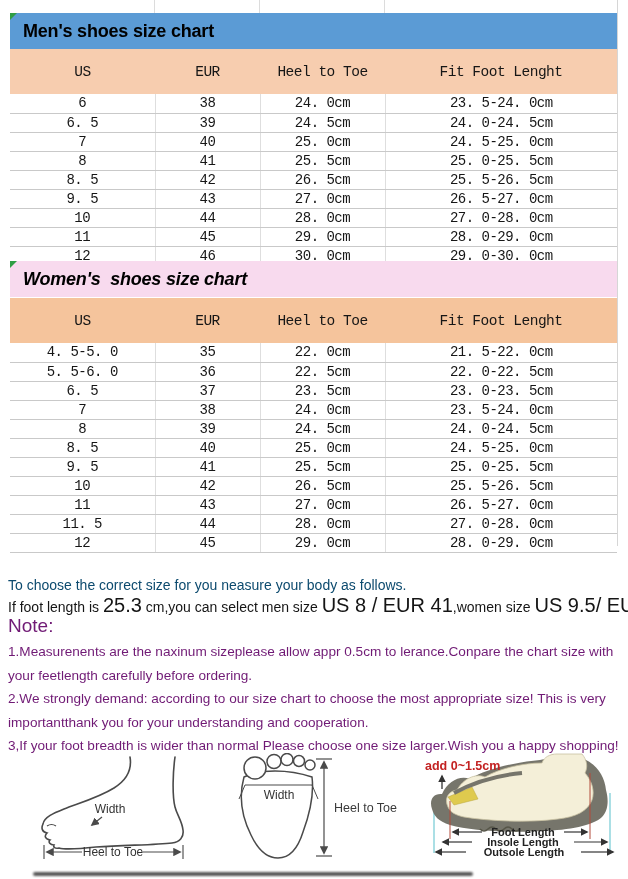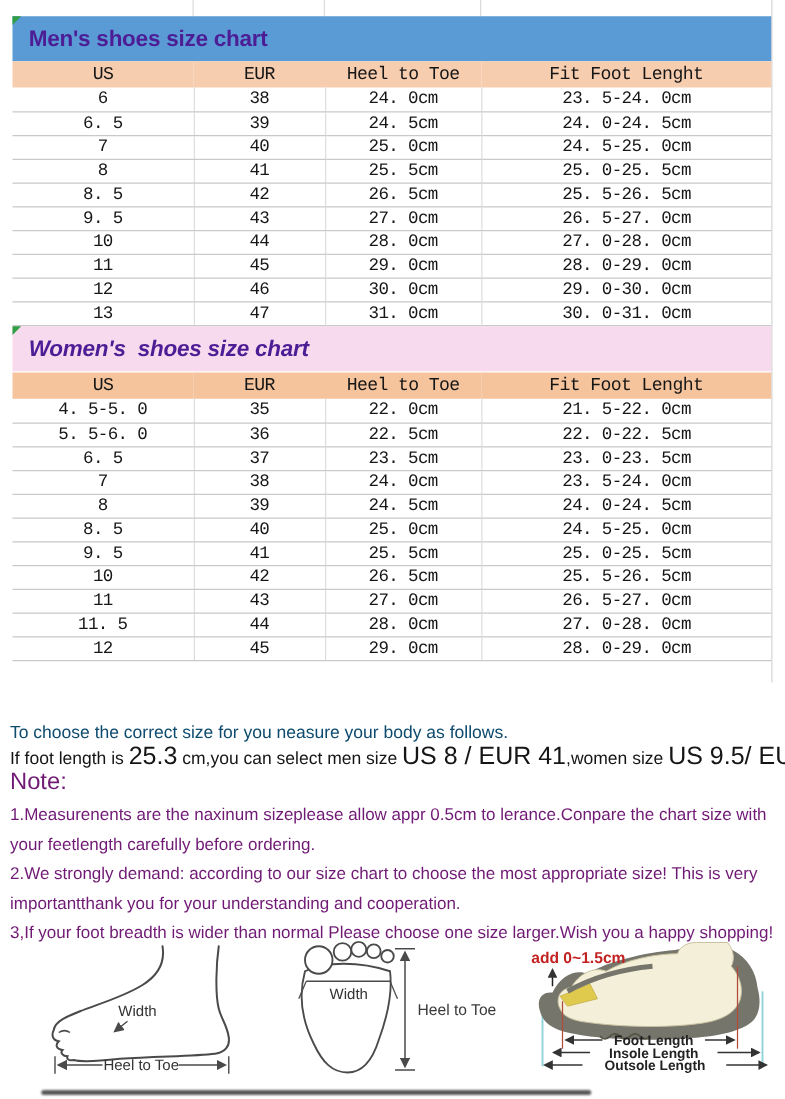--- a/index.html
+++ b/index.html
@@ -5,29 +5,29 @@
   html,body{margin:0;padding:0;background:#fff;}
   .page{position:relative;width:628px;height:879px;background:#ffffff;overflow:hidden;
         font-family:"Liberation Sans",sans-serif;}
   
   .gl-v{position:absolute;top:0;width:1px;background:#dcdcdc;}
   
   .band{position:absolute;left:10px;width:607px;height:36px;display:flex;align-items:center;
         padding-left:13px;box-sizing:border-box;}
   .band-men{top:13px;background:#5b9bd5;}
   .band-women{top:261px;background:#f8daee;font-style:italic;}
-  .band .title{font-weight:bold;font-size:18px;color:#4c1d95;white-space:pre;letter-spacing:-0.2px;}
+  .band .title{font-weight:bold;font-size:18px;color:#000000;white-space:pre;letter-spacing:-0.2px;}
   .tri{position:absolute;left:0;top:0;width:0;height:0;
        border-top:7px solid #2f9e44;border-right:7px solid transparent;}
   
   table.sizetable{position:absolute;left:10px;width:607px;border-collapse:collapse;table-layout:fixed;
         font-family:"Liberation Mono",monospace;color:#161616;letter-spacing:-0.5px;}
   .t-men{top:49px;}
   .t-women{top:298px;}
-  .sizetable th{height:21px;font-weight:normal;font-size:14.5px;padding:0;text-align:center;}
+  .sizetable th{height:21px;font-weight:normal;font-size:14.5px;padding:12px;text-align:center;}
   .t-men th{background:#f7cdaf;}
   .t-women th{background:#f5c49c;}
   .sizetable td{height:19px;padding:0;text-align:center;font-size:14px;
         border-bottom:1px solid #c9c9c9;box-sizing:border-box;}
   .sizetable td:nth-child(-n+3){border-right:1px solid #dedede;}
   .vline-right{position:absolute;left:617px;top:0;width:1px;height:546px;background:#d6d6d6;}
   
   .howto{position:absolute;left:7px;top:546px;margin:0;color:#ea0b0b;font-size:21px;font-weight:normal;}
   .howto .q{font-weight:bold;}
   .intro{position:absolute;left:8px;top:577px;margin:0;font-size:14px;color:#0c4a6e;}

